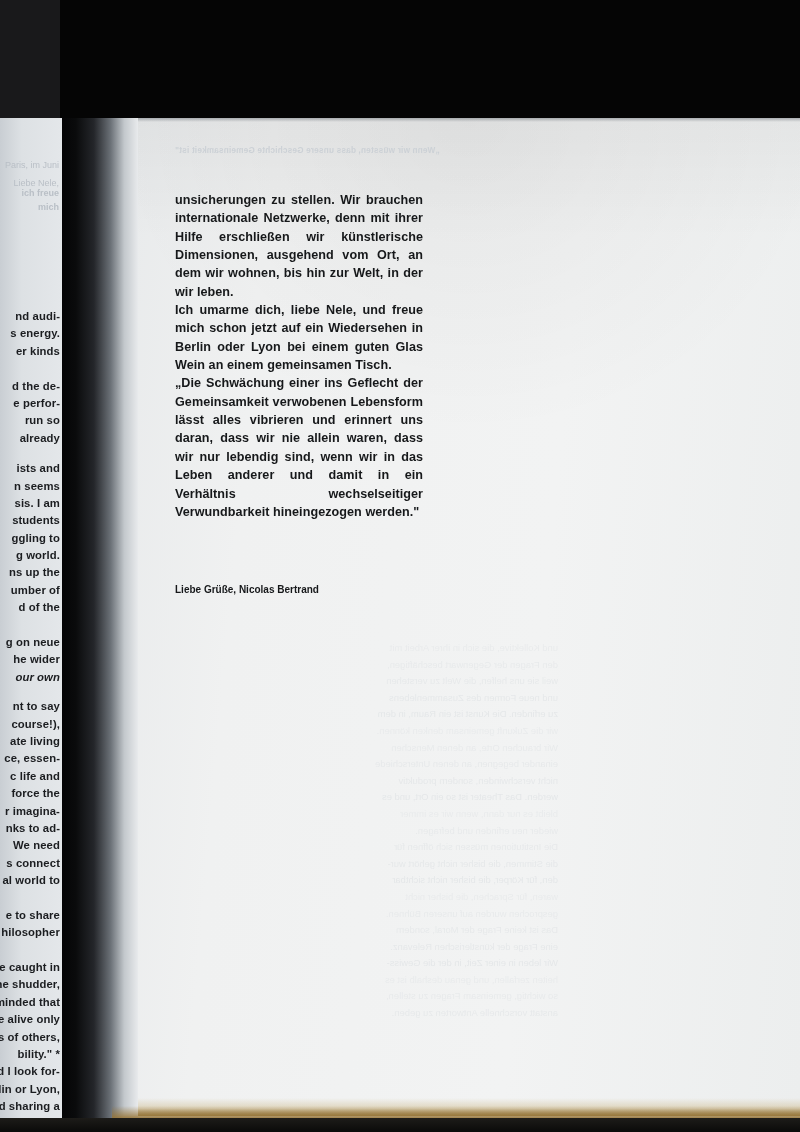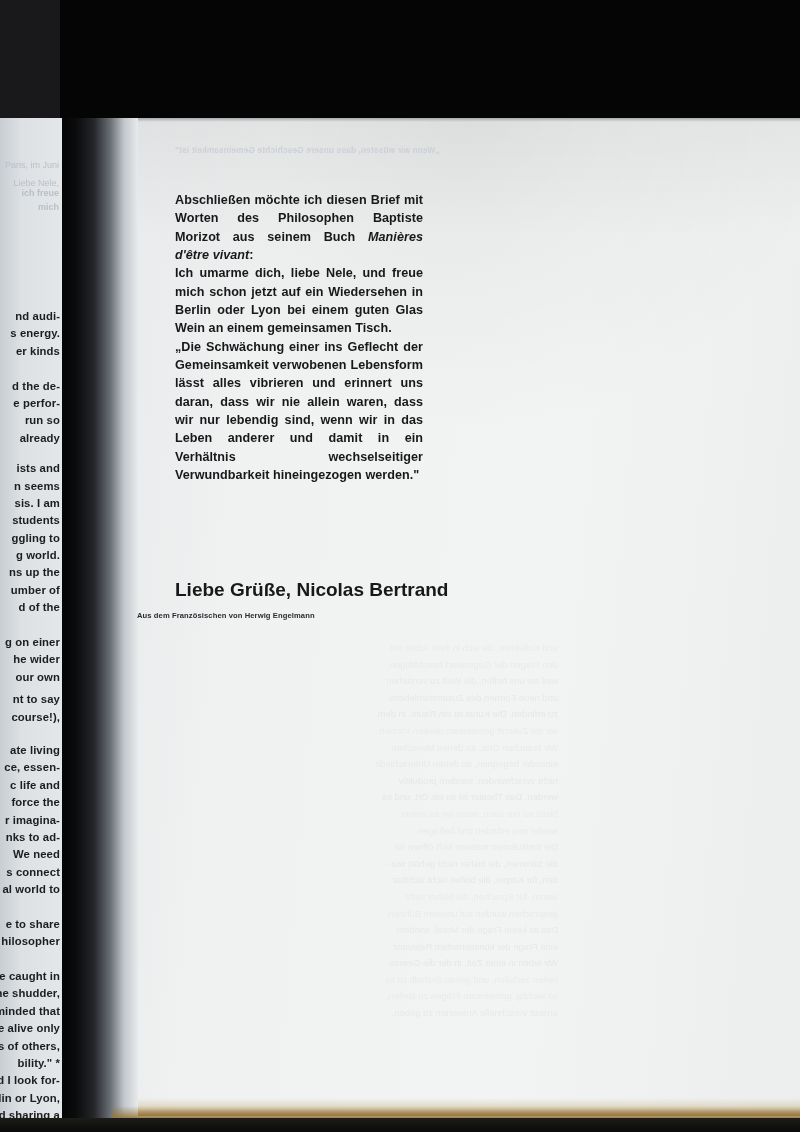--- a/index.html
+++ b/index.html
@@ -177,21 +177,21 @@
     margin: 0;
   }
   .letter-col p.tight { text-align: justify; }
   .letter-col em { font-style: italic; }
 
   .signature {
     position: absolute;
     left: 175px;
     top: 581px;
     width: 280px;
-    font-size: 19px;
+    font-size: 10px;
     line-height: 18.35px;
     color: #16181a;
     font-weight: 600;
     white-space: nowrap;
   }
 
   .translator {
     position: absolute;
     left: 137px;
     top: 610px;
@@ -251,25 +251,25 @@
         <p style="margin-bottom: 0px; height: 17.4px;"><span>ists and</span></p>
         <p style="margin-bottom: 0px; height: 17.4px;"><span>n seems</span></p>
         <p style="margin-bottom: 0px; height: 17.4px;"><span>sis. I am</span></p>
         <p style="margin-bottom: 0px; height: 17.4px;"><span>students</span></p>
         <p style="margin-bottom: 0px; height: 17.4px;"><span>ggling to</span></p>
         <p style="margin-bottom: 0px; height: 17.4px;"><span>g world.</span></p>
         <p style="margin-bottom: 0px; height: 17.4px;"><span>ns up the</span></p>
         <p style="margin-bottom: 0px; height: 17.4px; padding-left: 40px;"><span>umber of</span></p>
         <p style="margin-bottom: 0px; height: 17.4px;"><span>d  of the</span></p>
         <p style="margin-bottom: 0px; height: 17.4px;"><span></span></p>
-        <p style="margin-bottom: 0px; height: 17.4px;"><span>g on einer</span></p>
+        <p style="margin-bottom: 0px; height: 17.4px;"><span>g on neue</span></p>
         <p style="margin-bottom: 0px; height: 17.4px;"><span>he wider</span></p>
-        <p style="margin-bottom: 5px; height: 17.4px;"><span>our own</span></p>
+        <p style="margin-bottom: 12px; height: 17.4px; font-style: italic;"><span>our own</span></p>
         <p style="margin-bottom: 0px; height: 17.4px;"><span>nt to say</span></p>
-        <p style="margin-bottom: 16px; height: 17.4px;"><span>course!),</span></p>
+        <p style="margin-bottom: 0px; height: 17.4px;"><span>course!),</span></p>
         <p style="margin-bottom: 0px; height: 17.4px;"><span>ate living</span></p>
         <p style="margin-bottom: 0px; height: 17.4px;"><span>ce, essen-</span></p>
         <p style="margin-bottom: 0px; height: 17.4px;"><span>c life and</span></p>
         <p style="margin-bottom: 0px; height: 17.4px;"><span>force the</span></p>
         <p style="margin-bottom: 0px; height: 17.4px;"><span>r imagina-</span></p>
         <p style="margin-bottom: 0px; height: 17.4px;"><span>nks to ad-</span></p>
         <p style="margin-bottom: 0px; height: 17.4px;"><span>We need</span></p>
         <p style="margin-bottom: 0px; height: 17.4px;"><span>s connect</span></p>
         <p style="margin-bottom: 0px; height: 17.4px;"><span>al world to</span></p>
         <p style="margin-bottom: 0px; height: 17.4px;"><span></span></p>
@@ -317,28 +317,25 @@
       <p style="margin-bottom: 0px; opacity: 0.62;">gesprochen wurden auf unseren Bühnen.</p>
       <p style="margin-bottom: 0px; opacity: 0.69;">Das ist keine Frage der Moral, sondern</p>
       <p style="margin-bottom: 0px; opacity: 0.76;">eine Frage der künstlerischen Relevanz.</p>
       <p style="margin-bottom: 0px; opacity: 0.83;">Wir leben in einer Zeit, in der die Gewiss-</p>
       <p style="margin-bottom: 0px; opacity: 0.55;">heiten zerfallen, und genau deshalb ist es</p>
       <p style="margin-bottom: 0px; opacity: 0.62;">so wichtig, gemeinsam Fragen zu stellen,</p>
       <p style="margin-bottom: 0px; opacity: 0.69;">anstatt vorschnelle Antworten zu geben.</p>
     </div>
 
   <div class="letter-col" id="letter-col">
-      <p class="tight">Abschließen möchte ich diesen Brief mit Worten des Philosophen Baptiste Morizot aus seinem Buch <em>Manières d'être vivant</em>:</p>
+      <p class="tight">unsicherungen zu stellen. Wir brauchen internationale Netzwerke, denn mit ihrer Hilfe erschließen wir künstlerische Dimensionen, ausgehend vom Ort, an dem wir wohnen, bis hin zur Welt, in der wir leben.</p>
       <p class="tight">Ich umarme dich, liebe Nele, und freue mich schon jetzt auf ein Wiedersehen in Berlin oder Lyon bei einem guten Glas Wein an einem gemeinsamen Tisch.</p>
       <p class="tight">„Die Schwächung einer ins Geflecht der Gemeinsamkeit verwobenen Lebensform lässt alles vibrieren und erinnert uns daran, dass wir nie allein waren, dass wir nur lebendig sind, wenn wir in das Leben anderer und damit in ein Verhältnis wechselseitiger Verwundbarkeit hineingezogen werden."</p>
     </div>
 
   <div class="signature">Liebe Grüße, Nicolas Bertrand</div>
 
-  <div class="translator">
-    <span class="clip" id="translator-text">Aus dem Französischen von Herwig Engelmann</span>
-  </div>
 
   <div class="bottom-warm2"></div>
   <div class="bottom-warm"></div>
   <div class="bottom-shadow"></div>
 
 </div>
 
 </body></html>

